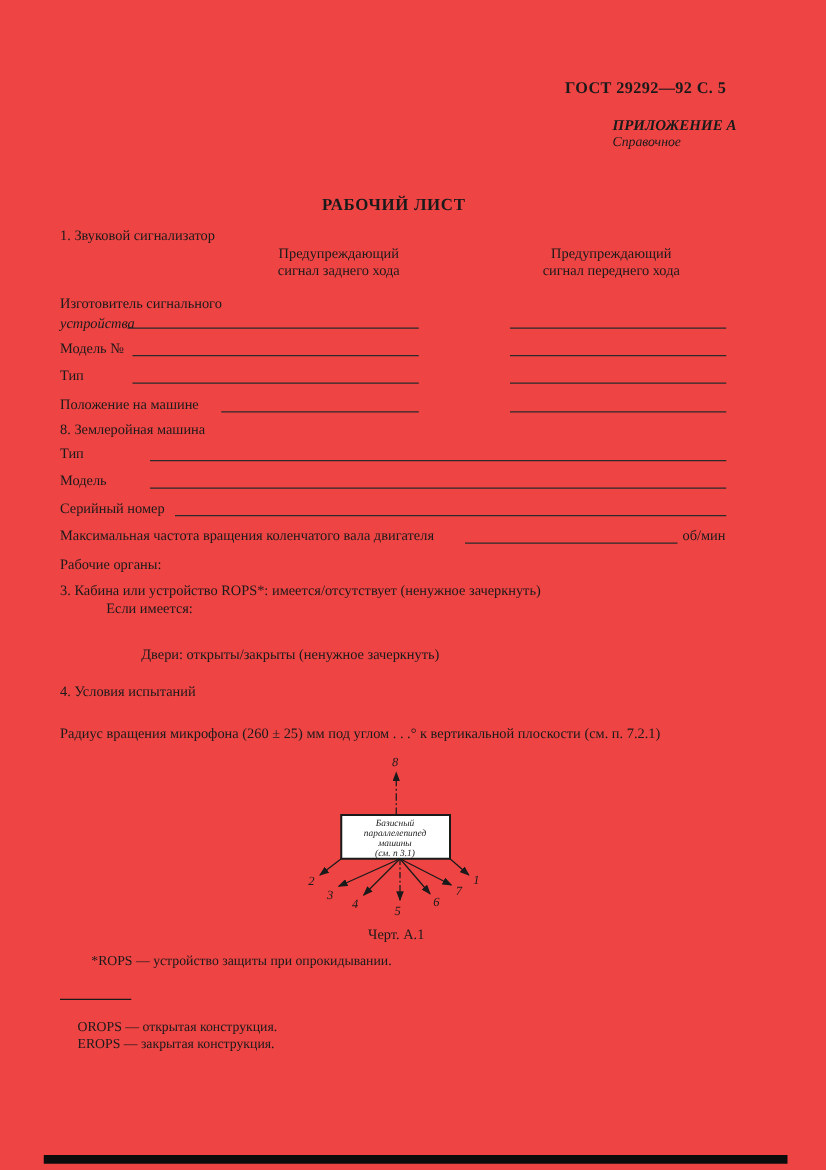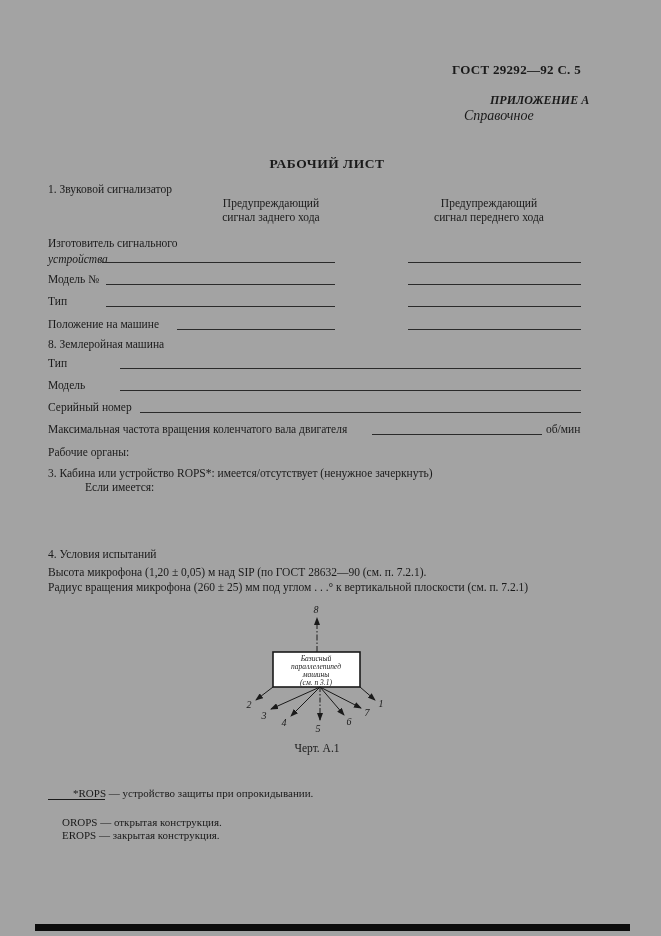--- a/index.html
+++ b/index.html
@@ -1,26 +1,26 @@
 <!DOCTYPE html>
 <html><head>
 <meta charset="utf-8">
 <style>
   html,body { margin:0; padding:0; background:#ffffff; }
   .page {
-    position:relative; width:661px; height:936px; background:#a3a3a3;
+    position:relative; width:661px; height:936px; background:#ef4444;
     font-family:"Liberation Serif", serif; color:#1a1a1a; overflow:hidden;
   }
   .t { position:absolute; font-size:11.5px; line-height:13px; white-space:nowrap; }
   .rule { position:absolute; height:0; border-bottom:1px solid #2a2a2a; }
   .colhead { position:absolute; width:150px; text-align:center; font-size:11.5px; line-height:14px; }
   .hdr-gost { position:absolute; font-size:13px; font-weight:bold; right:80px; top:62px; letter-spacing:.3px; }
   .annex { position:absolute; left:490px; top:93px; font-size:12px; font-weight:bold; font-style:italic; }
-  .annex-sub { position:absolute; left:464px; top:108px; font-size:14px; font-style:italic; }
-  .doctitle { position:absolute; left:237px; top:156px; width:180px; text-align:center;
+  .annex-sub { position:absolute; left:490px; top:108px; font-size:11px; font-style:italic; }
+  .doctitle { position:absolute; left:225px; top:156px; width:180px; text-align:center;
               font-size:13.5px; font-weight:bold; letter-spacing:.5px; }
   .fig { position:absolute; left:225px; top:598px; }
   .caption { position:absolute; left:267px; top:742px; width:100px; text-align:center; font-size:11.5px; }
   .fn { position:absolute; font-size:11px; line-height:13px; white-space:nowrap; }
   .fnrule { position:absolute; left:48px; top:799px; width:57px; border-bottom:1px solid #1a1a1a; }
   .bottombar { position:absolute; left:35px; top:924px; width:595px; height:7px; background:#0c0c0c; }
 </style>
 </head>
 <body>
 
@@ -72,23 +72,23 @@
   <div class="rule" style="left:140px; top:412px; width:441px;"></div>
 
   <div class="t" style="left:48px; top:423px;">Максимальная частота вращения коленчатого вала двигателя</div>
   <div class="rule" style="left:372px; top:434px; width:170px;"></div>
   <div class="t" style="left:546px; top:423px;">об/мин</div>
 
   <div class="t" style="left:48px; top:446px;">Рабочие органы:</div>
 
   <div class="t" style="left:48px; top:467px;">3. Кабина или устройство ROPS*: имеется/отсутствует (ненужное зачеркнуть)</div>
   <div class="t" style="left:85px; top:481px;">Если имеется:</div>
+  <div class="t" style="left:113px; top:518px;">Двери: открыты/закрыты (ненужное зачеркнуть)</div>
 
   <div class="t" style="left:48px; top:548px;">4. Условия испытаний</div>
-  <div class="t" style="left:48px; top:566px;">Высота микрофона (1,20 ± 0,05) м над SIP (по ГОСТ 28632—90 (см. п. 7.2.1).</div>
   <div class="t" style="left:48px; top:581px;">Радиус вращения микрофона (260 ± 25) мм под углом . . .° к вертикальной плоскости (см. п. 7.2.1)</div>
 
   <svg class="fig" width="190" height="142" viewBox="0 0 190 142" font-family="Liberation Serif, serif">
     <defs>
       <marker id="arr" markerWidth="8" markerHeight="6" refX="7" refY="3" orient="auto" markerUnits="userSpaceOnUse">
         <path d="M0,0 L8,3 L0,6 z" fill="#1a1a1a"></path>
       </marker>
     </defs>
 
     <text x="91" y="15" text-anchor="middle" font-size="10" font-style="italic" fill="#1a1a1a">8</text>
@@ -113,19 +113,19 @@
     <text x="39" y="121" text-anchor="middle" font-size="10" font-style="italic" fill="#1a1a1a">3</text>
     <text x="59" y="128" text-anchor="middle" font-size="10" font-style="italic" fill="#1a1a1a">4</text>
     <text x="93" y="134" text-anchor="middle" font-size="10" font-style="italic" fill="#1a1a1a">5</text>
     <text x="124" y="127" text-anchor="middle" font-size="10" font-style="italic" fill="#1a1a1a">6</text>
     <text x="142" y="118" text-anchor="middle" font-size="10" font-style="italic" fill="#1a1a1a">7</text>
   </svg>
 
   <div class="caption">Черт. А.1</div>
 
   <div class="fnrule"></div>
-  <div class="fn" style="left:73px; top:787px;">*ROPS — устройство защиты при опрокидывании.</div>
+  <div class="fn" style="left:73px; top:763px;">*ROPS — устройство защиты при опрокидывании.</div>
   <div class="fn" style="left:62px; top:816px;">OROPS — открытая конструкция.</div>
   <div class="fn" style="left:62px; top:829px;">EROPS — закрытая конструкция.</div>
 
   <div class="bottombar"></div>
 
 </div>
 
 </body></html>

